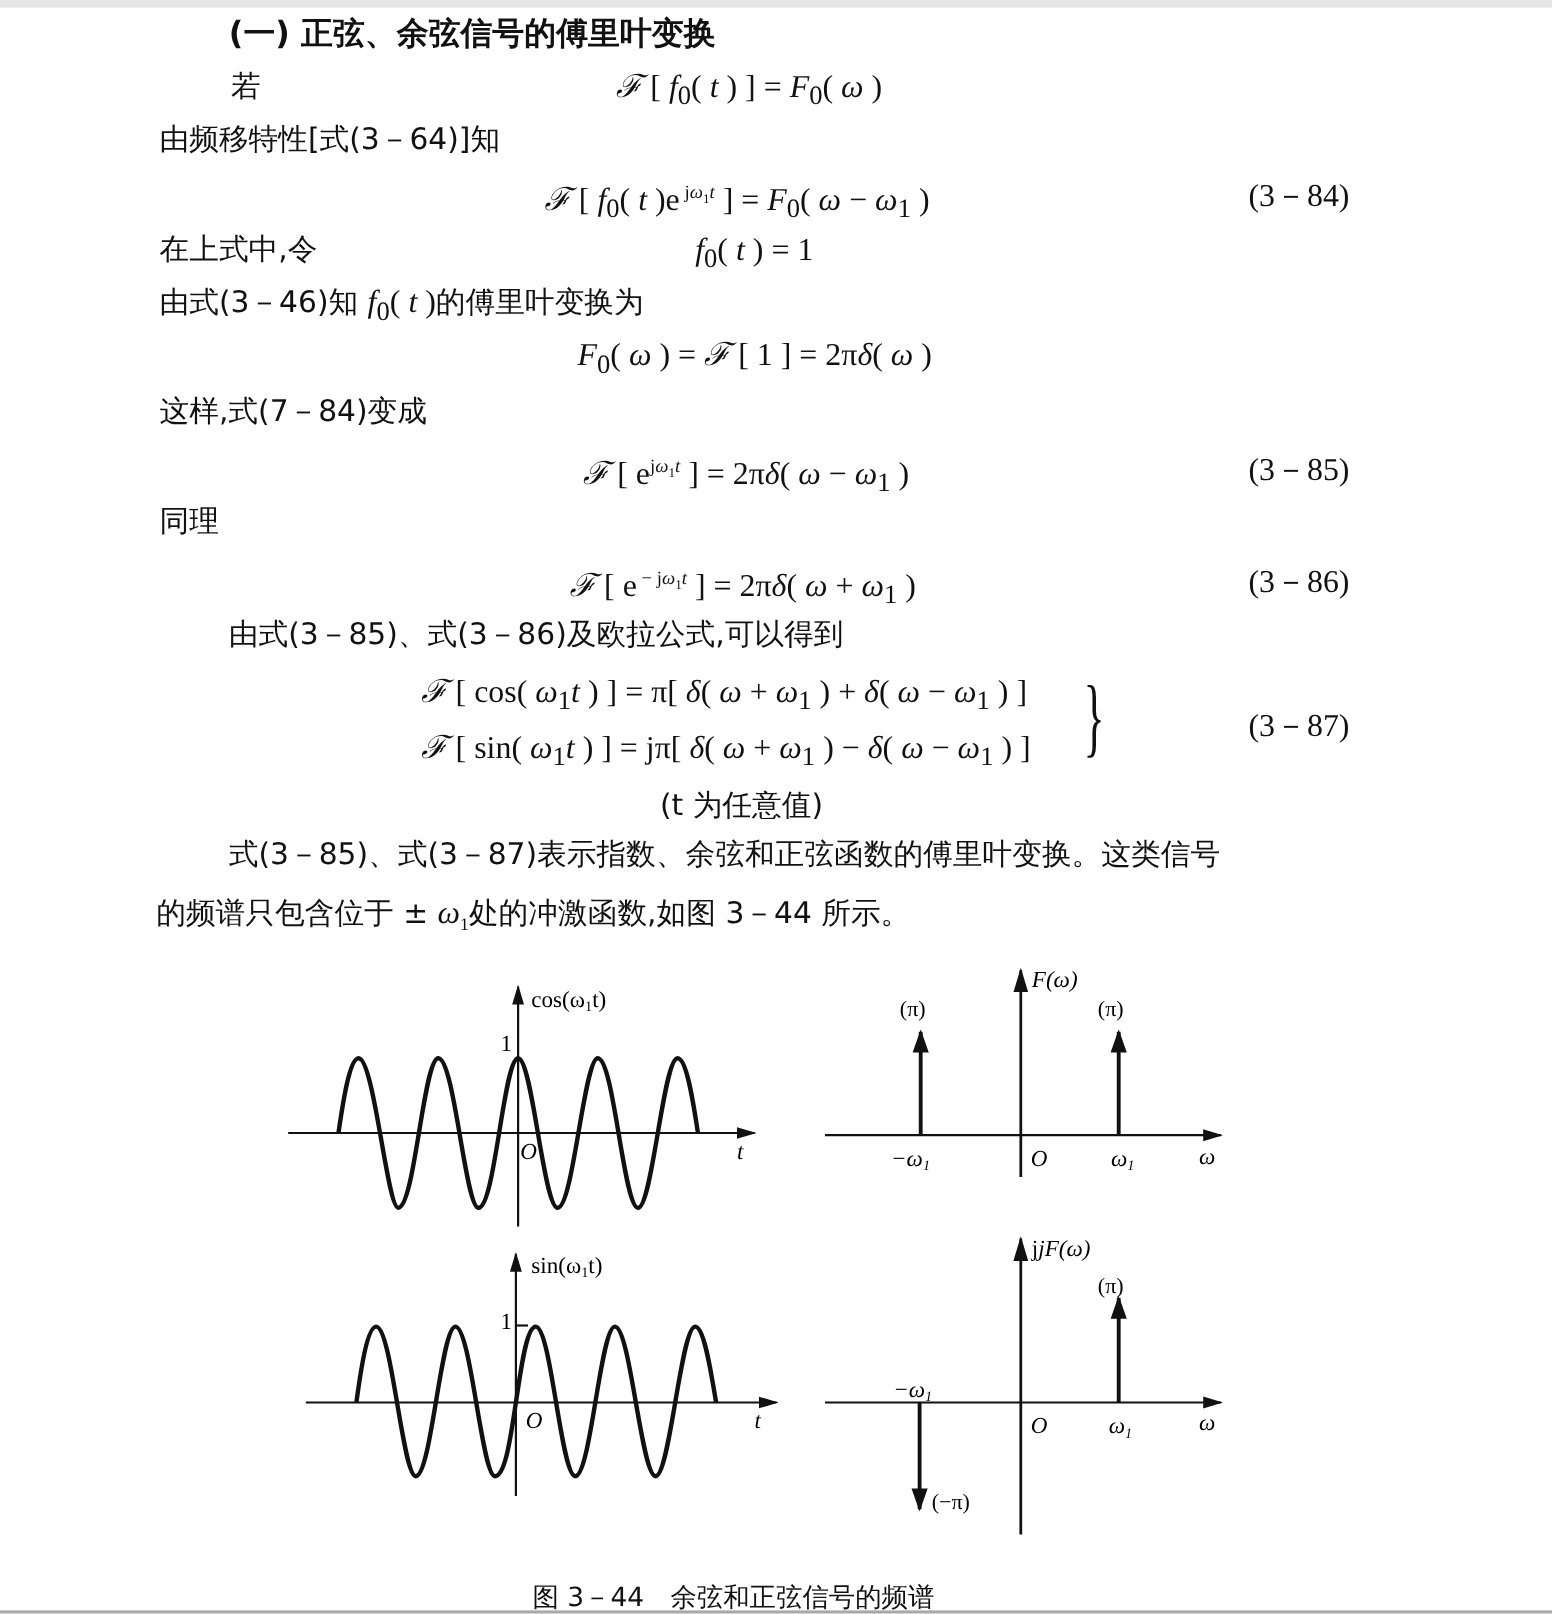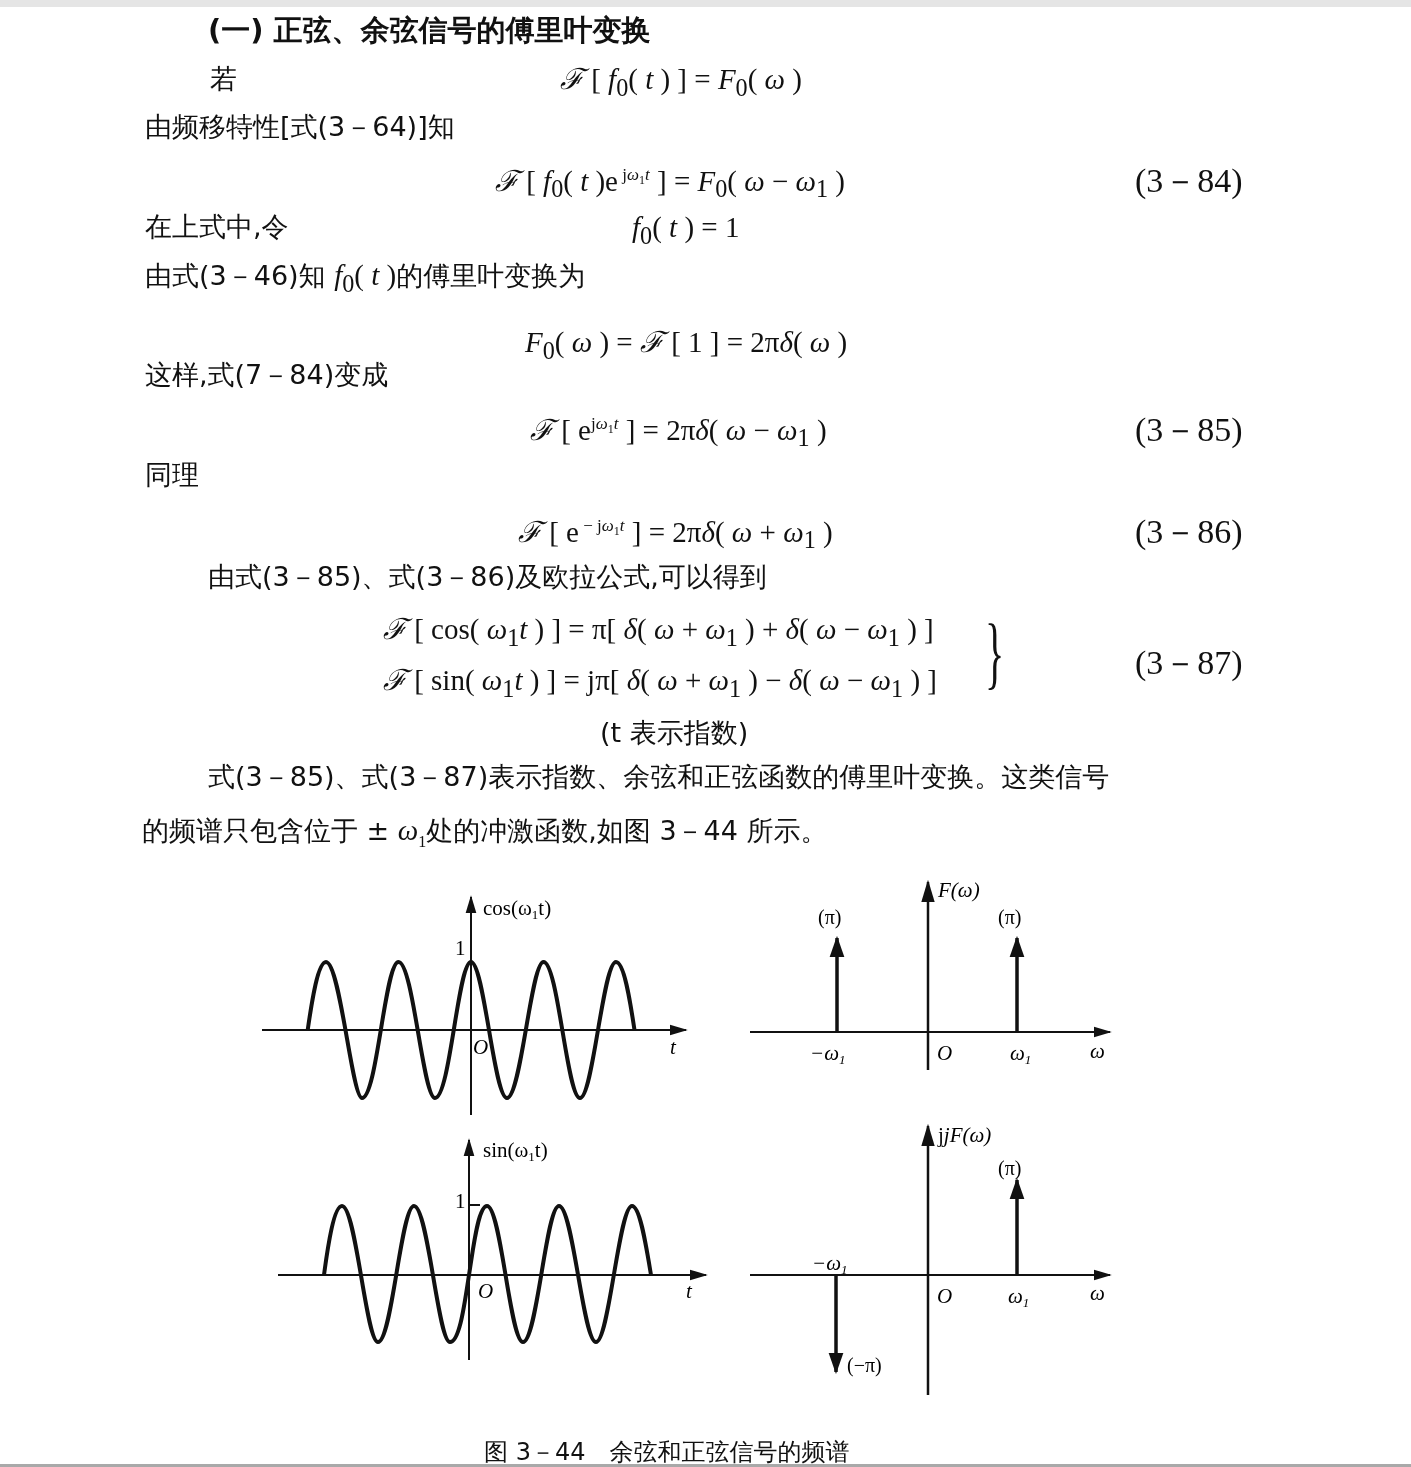--- a/index.html
+++ b/index.html
@@ -7,21 +7,21 @@
     width: 1411px; height: 1467px; position: relative; overflow: hidden;
     background: #ffffff; color: #111;
     font-family: "DejaVu Serif", "Liberation Serif", serif;
   }
   .topbar { position: absolute; left: 0; top: 0; width: 1411px; height: 7px; background: #e5e5e5; }
   .bottombar { position: absolute; left: 0; bottom: 0; width: 1411px; height: 3px; background: #a9a9a9; }
   .line { position: absolute; white-space: nowrap; font-size: 27px; line-height: 34px; }
   .cn { font-family: "DejaVu Sans", "Liberation Sans", sans-serif; }
   .heading { font-weight: bold; font-size: 29px; }
   .math { font-family: "Liberation Serif", "DejaVu Serif", serif; font-size: 29px; }
-  .eqno { font-family: "Liberation Serif", "DejaVu Serif", serif; font-size: 34px; position: absolute; white-space: nowrap; }
+  .eqno { font-family: "Liberation Serif", "DejaVu Serif", serif; font-size: 29px; position: absolute; white-space: nowrap; }
   .brace { position: absolute; font-family: "Liberation Serif", serif; font-size: 80px; line-height: 80px; transform: scaleX(0.5); transform-origin: left top; }
   svg text { font-family: "Liberation Serif", "DejaVu Serif", serif; }
   .caption { position: absolute; white-space: nowrap; font-size: 24px; }
 </style>
 </head>
 <body>
 
 <div class="topbar"></div>
 
 <div class="line cn heading" style="left:208px; top:13px;">(一) 正弦、余弦信号的傅里叶变换</div>
@@ -38,21 +38,21 @@
 </div>
 <div class="eqno" style="left:1135px; top:158px;">(3－84)</div>
 
 <div class="line cn" style="left:145px; top:210px;">在上式中,令</div>
 <div class="line math" style="left:632px; top:210px;">
   <i>f</i><sub>0</sub>( <i>t</i> ) = 1
 </div>
 
 <div class="line cn" style="left:145px; top:258px;">由式(3－46)知 <span class="math"><i>f</i><sub>0</sub>( <i>t</i> )</span>的傅里叶变换为</div>
 
-<div class="line math" style="left:525px; top:306px;margin-top:19px;">
+<div class="line math" style="left:525px; top:306px;">
   <i>F</i><sub>0</sub>( <i>ω</i> ) = <i>ℱ</i> [ 1 ] = 2π<i>δ</i>( <i>ω</i> )
 </div>
 
 <div class="line cn" style="left:145px; top:358px;">这样,式(7－84)变成</div>
 
 <div class="line math" style="left:530px; top:407px;">
   <i>ℱ</i> [ e<sup style="font-size:17px;">j<i>ω</i><sub style="font-size:12px;">1</sub><i>t</i></sup> ] = 2π<i>δ</i>( <i>ω</i> − <i>ω</i><sub>1</sub> )
 </div>
 <div class="eqno" style="left:1135px; top:407px;">(3－85)</div>
 
@@ -67,21 +67,21 @@
 
 <div class="line math" style="left:383px; top:612px;">
   <i>ℱ</i> [ cos( <i>ω</i><sub>1</sub><i>t</i> ) ] = π[ <i>δ</i>( <i>ω</i> + <i>ω</i><sub>1</sub> ) + <i>δ</i>( <i>ω</i> − <i>ω</i><sub>1</sub> ) ]
 </div>
 <div class="line math" style="left:383px; top:663px;">
   <i>ℱ</i> [ sin( <i>ω</i><sub>1</sub><i>t</i> ) ] = jπ[ <i>δ</i>( <i>ω</i> + <i>ω</i><sub>1</sub> ) − <i>δ</i>( <i>ω</i> − <i>ω</i><sub>1</sub> ) ]
 </div>
 <div class="brace" style="left:985px; top:612px;">}</div>
 <div class="eqno" style="left:1135px; top:640px;">(3－87)</div>
 
-<div class="line cn" style="left:600px; top:716px;">(t 表示指数)</div>
+<div class="line cn" style="left:600px; top:716px;">(t 为任意值)</div>
 
 <div class="line cn" style="left:208px; top:760px;">式(3－85)、式(3－87)表示指数、余弦和正弦函数的傅里叶变换。这类信号</div>
 <div class="line cn" style="left:142px; top:813px;text-align:center;">的频谱只包含位于 ± <span class="math"><i>ω</i><sub style="font-size:16px;">1</sub></span>处的冲激函数,如图 3－44 所示。</div>
 
 <svg width="1411" height="1467" style="position:absolute; left:0; top:0;">
   <defs>
     <marker id="arr" viewBox="0 0 10 10" refX="9" refY="5" markerWidth="9" markerHeight="9" orient="auto-start-reverse">
       <path d="M0,2 L10,5 L0,8 Z" fill="#111"></path>
     </marker>
     <marker id="arrB" viewBox="0 0 10 10" refX="9" refY="5" markerWidth="6" markerHeight="6" orient="auto-start-reverse">

